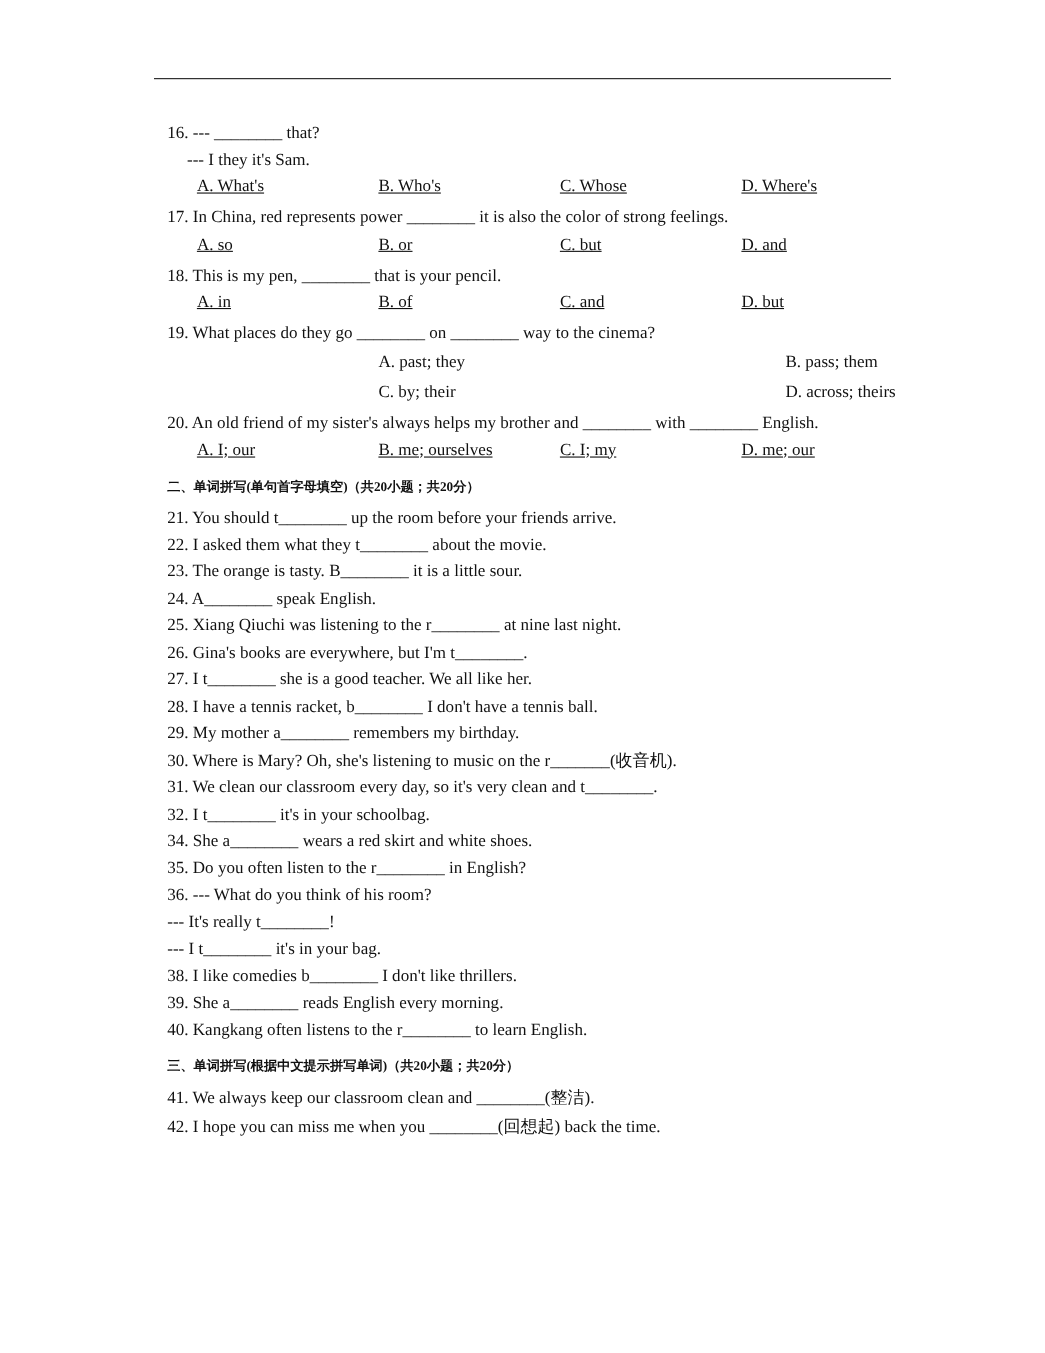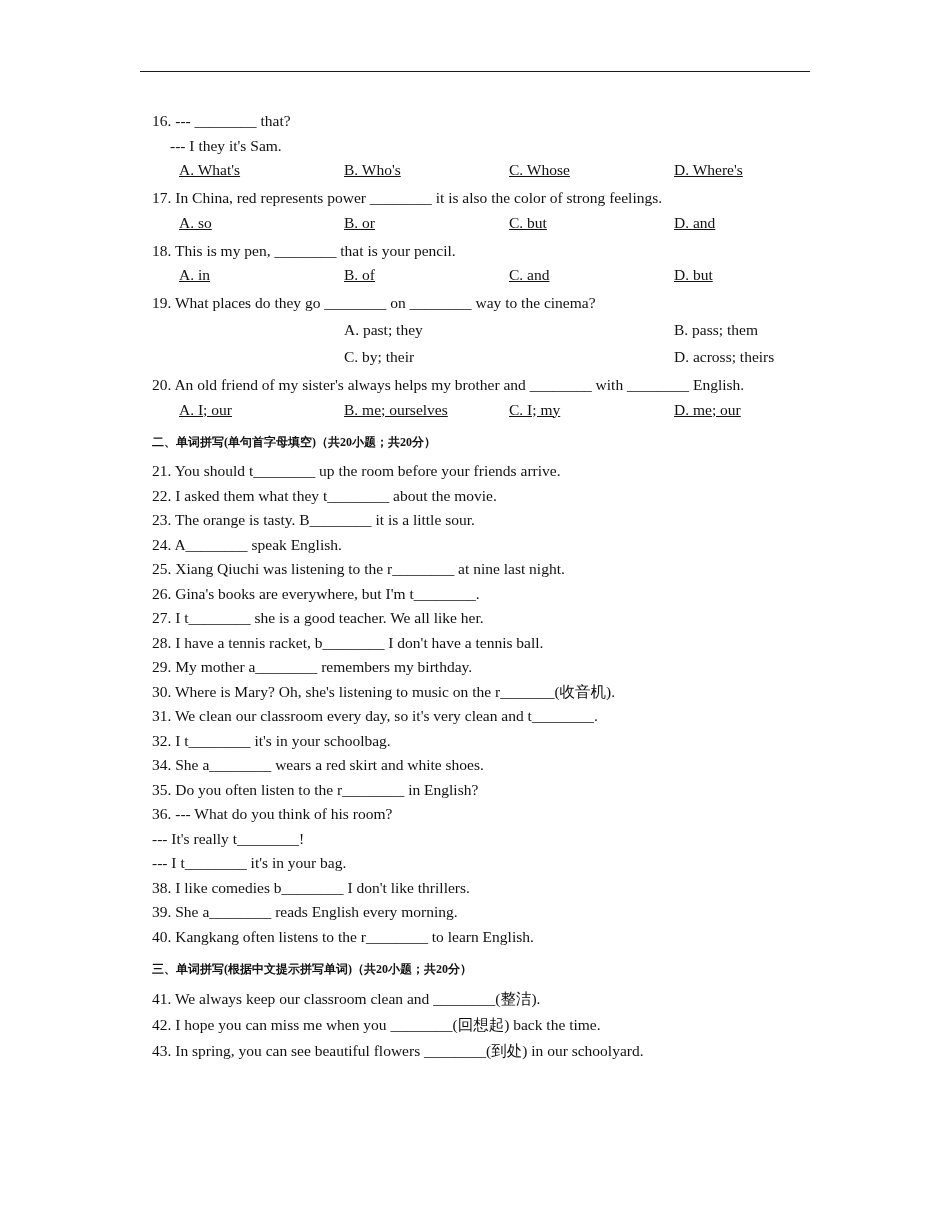--- a/index.html
+++ b/index.html
@@ -42,20 +42,21 @@
     padding-left: 27px;
     line-height: 24.5px;
     text-decoration: underline;
   }
   .opts4 .opt { width: 165px; flex: 0 0 auto; }
   .opts4 .opt:last-child { width: auto; }
   .opts2 {
     display: flex;
     padding-left: 192px;
     line-height: 27px;
+    gap: 40px;
   }
   .opts2 .opt-wide { width: 330px; flex: 0 0 auto; }
   .sec-heading {
     font-weight: bold;
     font-size: 12px;
     line-height: 26px;
     margin: 7px 0 4px 0;
     white-space: nowrap;
   }
   .sec3 p.line { line-height: 26px; }
@@ -142,16 +143,15 @@
     <p class="line">--- I t________ it's in your bag.</p>
     <p class="line">38. I like comedies b________ I don't like thrillers.</p>
     <p class="line">39. She a________ reads English every morning.</p>
     <p class="line">40. Kangkang often listens to the r________ to learn English.</p>
   </div>
 
   <div class="sec-heading">三、单词拼写(根据中文提示拼写单词)（共20小题；共20分）</div>
   <div class="sec3">
     <p class="line">41. We always keep our classroom clean and ________(整洁).</p>
     <p class="line">42. I hope you can miss me when you ________(回想起) back the time.</p>
-    <p class="line">43. In spring, you can see beautiful flowers ________(到处) in our schoolyard.</p>
   </div>
 
 </div>
 
 </body></html>

